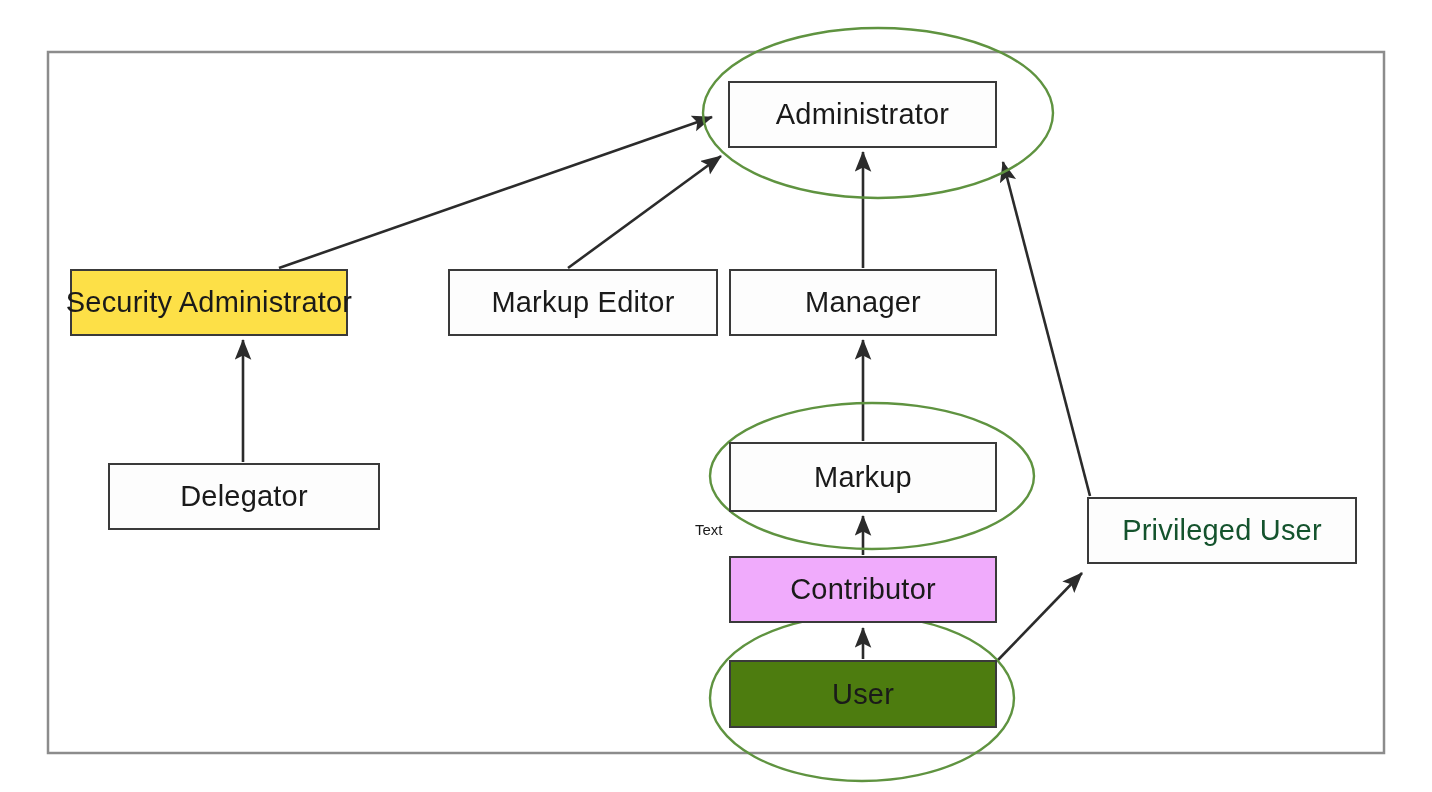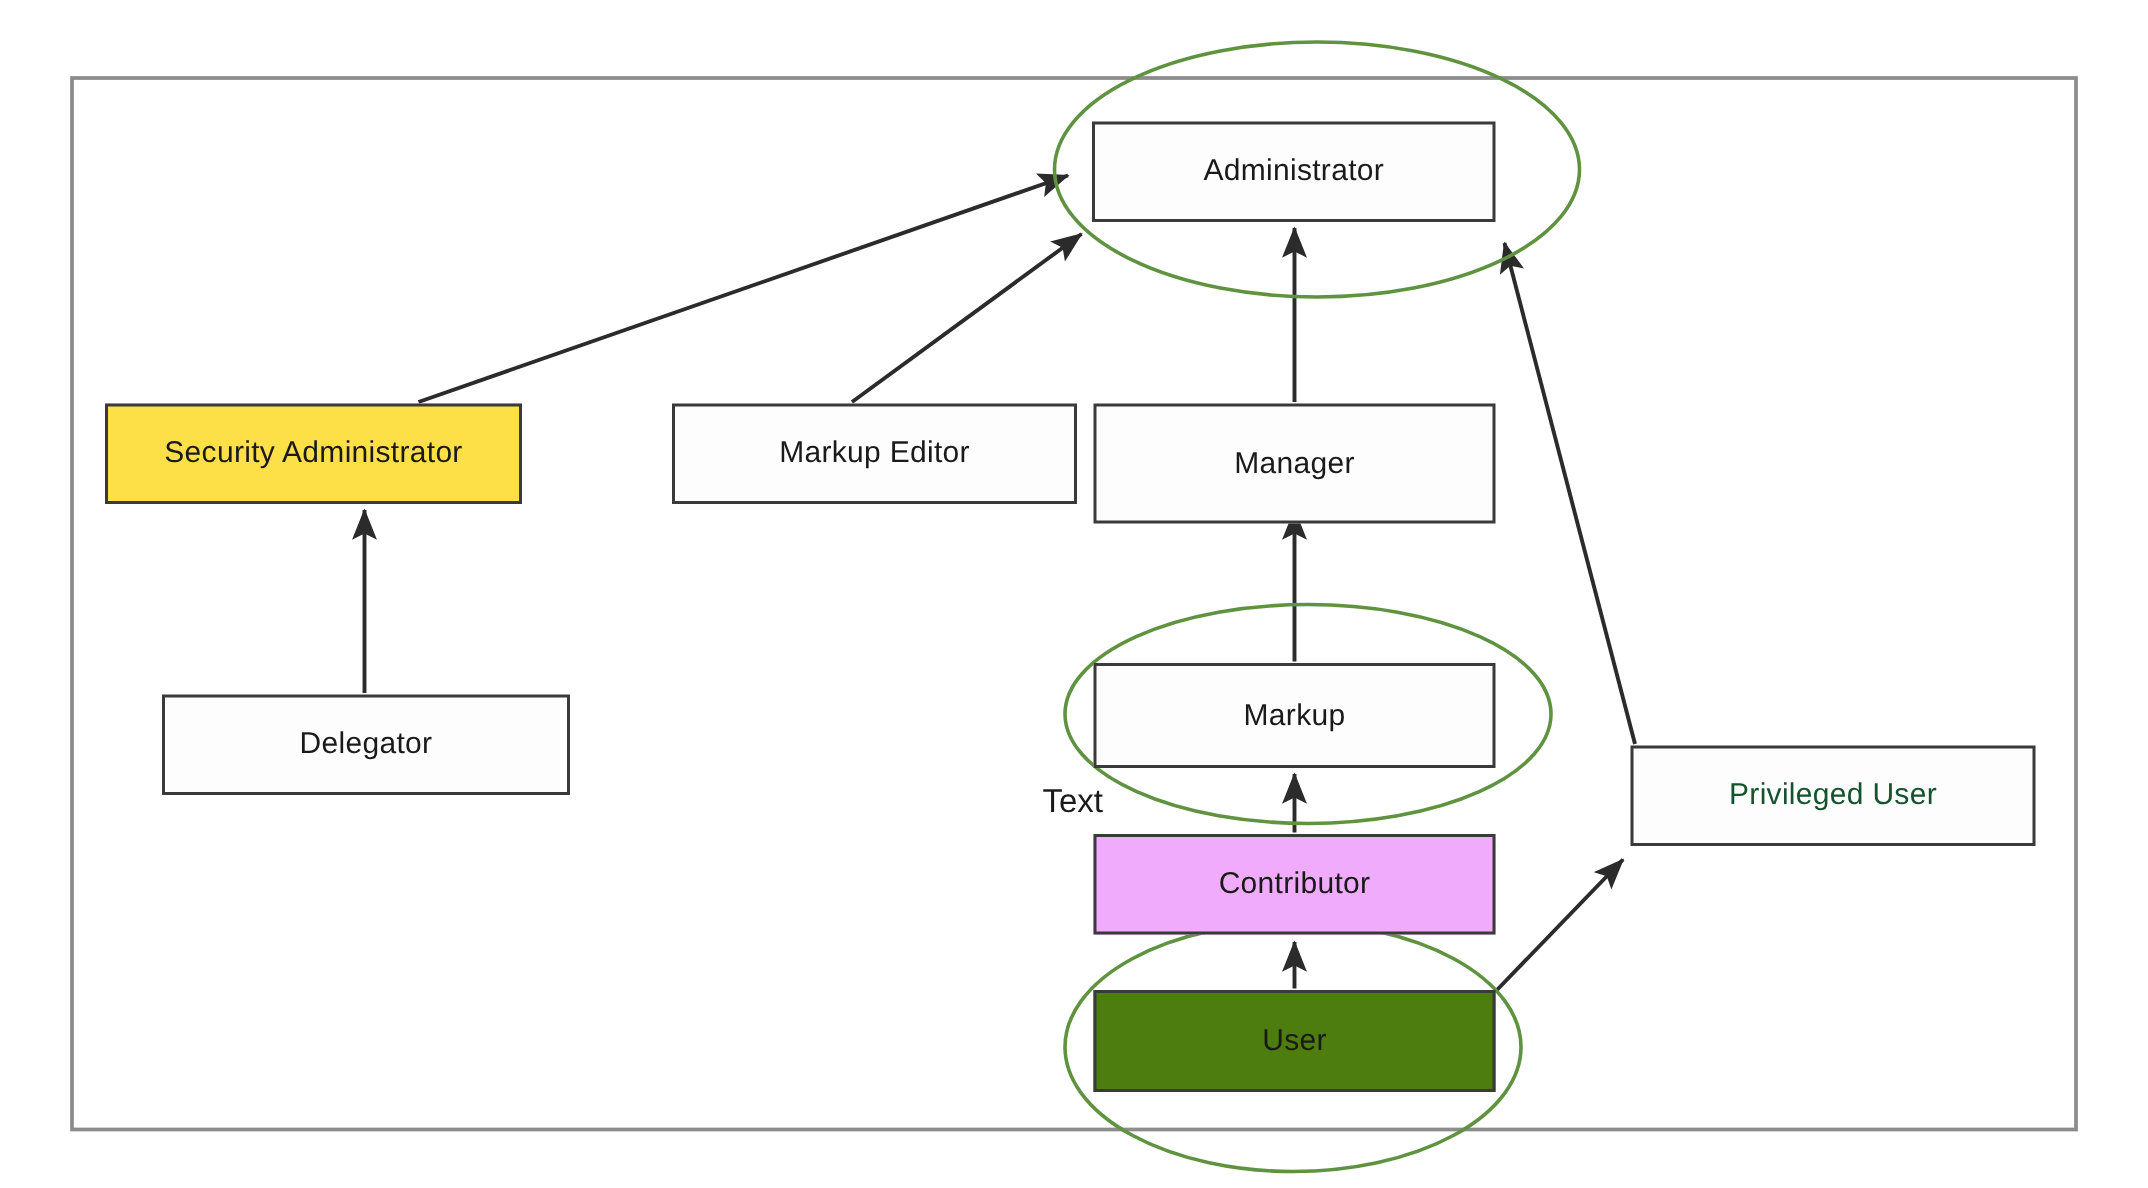--- a/index.html
+++ b/index.html
@@ -27,29 +27,29 @@
   }
   .node-box {
     position: absolute;
     box-sizing: border-box;
     background: #fdfdfd;
     border: 2px solid #d946ef;
     display: flex;
     align-items: center;
     justify-content: center;
     color: #1a1a1a;
-    font-size: 20px;
+    font-size: 29px;
     font-family: "Liberation Sans", sans-serif;
     letter-spacing: 0.2px;
     white-space: nowrap;
   }
   .free-label {
     position: absolute;
     color: #111111;
-    font-size: 22px;
+    font-size: 15px;
     font-family: "Liberation Sans", sans-serif;
     white-space: nowrap;
     text-align: center;
   }
 </style>
 </head>
 <body>
 
 <div id="canvas">
 
@@ -84,21 +84,21 @@
   <div id="nodes-layer">
       <div class="node-box" style="left: 728px; top: 81px; width: 269px; height: 67px; border-color: rgb(58, 58, 58); background: rgb(253, 253, 253); color: rgb(26, 26, 26);">
         <span>Administrator</span>
       </div>
       <div class="node-box" style="left: 70px; top: 269px; width: 278px; height: 67px; border-color: rgb(58, 58, 58); background: #fde047; color: rgb(26, 26, 26);">
         <span>Security Administrator</span>
       </div>
       <div class="node-box" style="left: 448px; top: 269px; width: 270px; height: 67px; border-color: rgb(58, 58, 58); background: rgb(253, 253, 253); color: rgb(26, 26, 26);">
         <span>Markup Editor</span>
       </div>
-      <div class="node-box" style="left: 729px; top: 269px; width: 268px; height: 80px; border-color: rgb(58, 58, 58); background: rgb(253, 253, 253); color: rgb(26, 26, 26);">
+      <div class="node-box" style="left: 729px; top: 269px; width: 268px; height: 67px; border-color: rgb(58, 58, 58); background: rgb(253, 253, 253); color: rgb(26, 26, 26);">
         <span>Manager</span>
       </div>
       <div class="node-box" style="left: 108px; top: 463px; width: 272px; height: 67px; border-color: rgb(58, 58, 58); background: rgb(253, 253, 253); color: rgb(26, 26, 26); text-align: center;">
         <span>Delegator</span>
       </div>
       <div class="node-box" style="left: 729px; top: 442px; width: 268px; height: 70px; border-color: rgb(58, 58, 58); background: rgb(253, 253, 253); color: rgb(26, 26, 26);">
         <span>Markup</span>
       </div>
       <div class="node-box" style="left: 1087px; top: 497px; width: 270px; height: 67px; border-color: rgb(58, 58, 58); background: rgb(253, 253, 253); color: #14532d;">
         <span>Privileged User</span>

